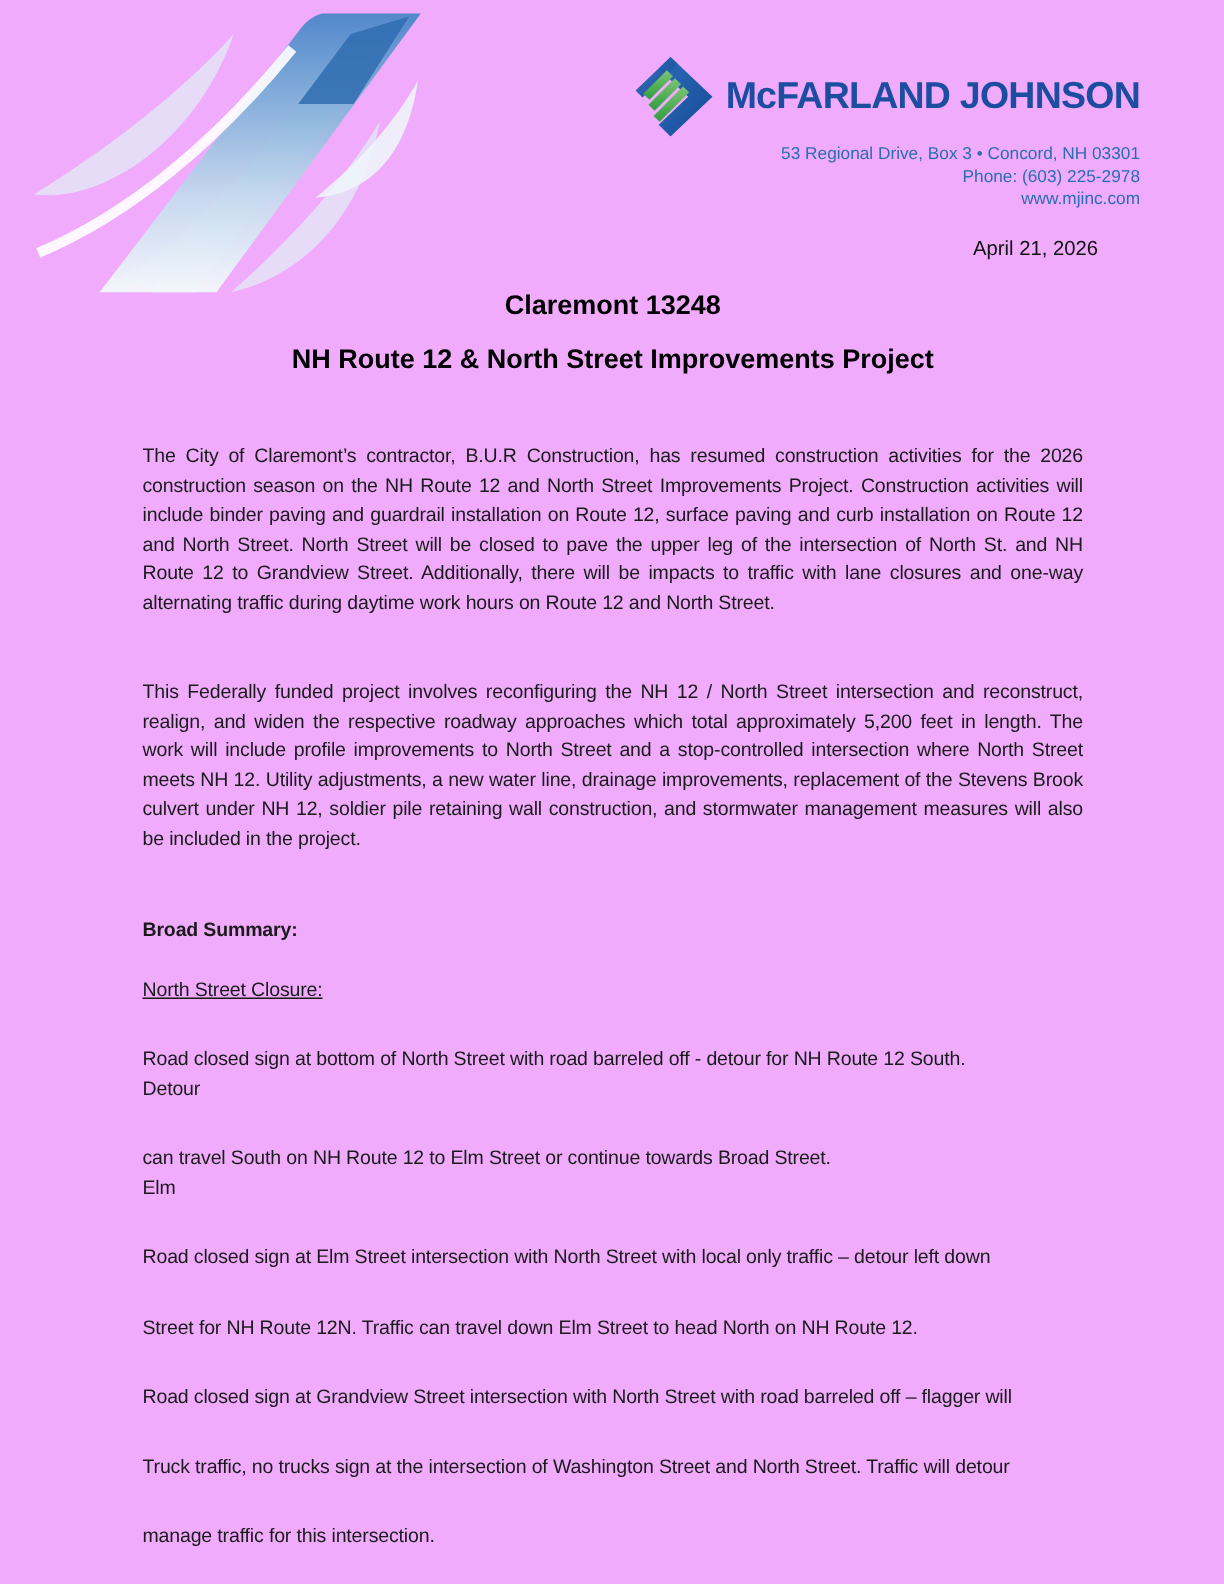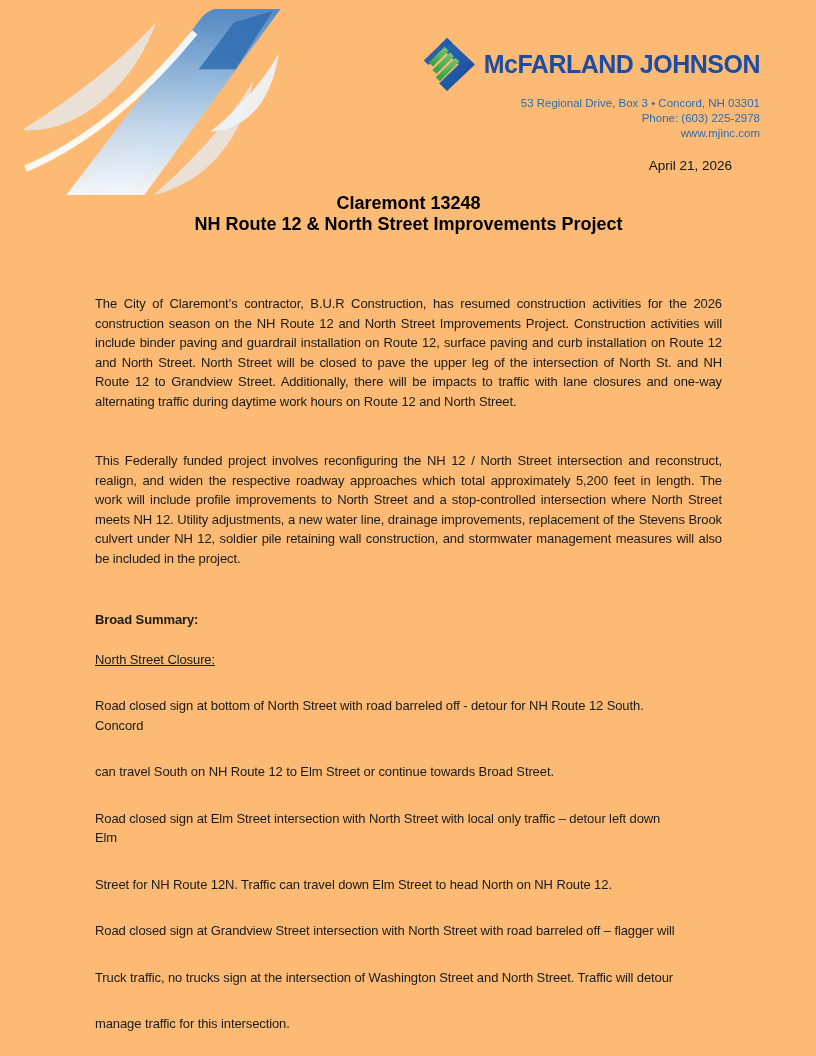--- a/index.html
+++ b/index.html
@@ -1,20 +1,20 @@
 <!DOCTYPE html>
 <html><head>
 <meta charset="utf-8">
 <style>
   html, body { margin: 0; padding: 0; background: #ffffff; }
   .page {
     position: relative;
     width: 816px;
     height: 1056px;
-    background: #fdba74;
+    background: #f0abfc;
     overflow: hidden;
     font-family: "Liberation Sans", sans-serif;
     color: #1a1a1a;
   }
 
   
   .swoosh { position: absolute; left: 8px; top: 4px; width: 292px; height: 192px; }
 
   
   .header { position: absolute; top: 38px; right: 56px; text-align: right; }
@@ -29,21 +29,21 @@
   .date-line {
     position: absolute; top: 158px; left: 95px; right: 84px;
     text-align: right; font-size: 13.5px; color: #111;
   }
 
   .doc-title, .doc-subtitle {
     position: absolute; left: 95px; width: 627px; text-align: center;
     font-weight: bold; font-size: 18px; color: #000;
   }
   .doc-title { top: 193px; }
-  .doc-subtitle { top: 214px; }
+  .doc-subtitle { top: 229px; }
 
   
   .content {
     position: absolute; top: 294px; left: 95px; width: 627px;
     font-size: 13px; line-height: 19.5px; letter-spacing: -0.1px; color: #1a1a1a;
   }
   .body-para { margin: 0; text-align: justify; }
   .body-para.second { margin-top: 40px; }
 
   .detour-heading { margin-top: 42px; font-weight: bold; }
@@ -123,24 +123,24 @@
   <div class="doc-subtitle">NH Route 12 &amp; North Street Improvements Project</div>
 
   <div class="content">
     <p class="body-para">The City of Claremont’s contractor, B.U.R Construction, has resumed construction activities for the 2026 construction season on the NH Route 12 and North Street Improvements Project. Construction activities will include binder paving and guardrail installation on Route 12, surface paving and curb installation on Route 12 and North Street. North Street will be closed to pave the upper leg of the intersection of North St. and NH Route 12 to Grandview Street. Additionally, there will be impacts to traffic with lane closures and one-way alternating traffic during daytime work hours on Route 12 and North Street.</p>
     <p class="body-para second">This Federally funded project involves reconfiguring the NH 12 / North Street intersection and reconstruct, realign, and widen the respective roadway approaches which total approximately 5,200 feet in length. The work will include profile improvements to North Street and a stop-controlled intersection where North Street meets NH 12. Utility adjustments, a new water line, drainage improvements, replacement of the Stevens Brook culvert under NH 12, soldier pile retaining wall construction, and stormwater management measures will also be included in the project.</p>
 
     <div class="detour-heading">Broad Summary:</div>
     <div class="detour-sub">North Street Closure:</div>
 
     <div class="detour-line para">Road closed sign at bottom of North Street with road barreled off - detour for NH Route 12 South.</div>
-    <div class="detour-line wrap">Concord</div>
+    <div class="detour-line wrap">Detour</div>
     <div class="detour-line para">can travel South on NH Route 12 to Elm Street or continue towards Broad Street.</div>
+    <div class="detour-line wrap">Elm</div>
     <div class="detour-line para">Road closed sign at Elm Street intersection with North Street with local only traffic – detour left down</div>
-    <div class="detour-line wrap">Elm</div>
     <div class="detour-line para">Street for NH Route 12N. Traffic can travel down Elm Street to head North on NH Route 12.</div>
     <div class="detour-line para">Road closed sign at Grandview Street intersection with North Street with road barreled off – flagger will</div>
     <div class="detour-line para">Truck traffic, no trucks sign at the intersection of Washington Street and North Street. Traffic will detour</div>
     <div class="detour-line para">manage traffic for this intersection.</div>
     <div class="detour-line para">from Washington Street to Broad Street towards NH Route 12N.</div>
   </div>
 
 </div>
 
 </body></html>

